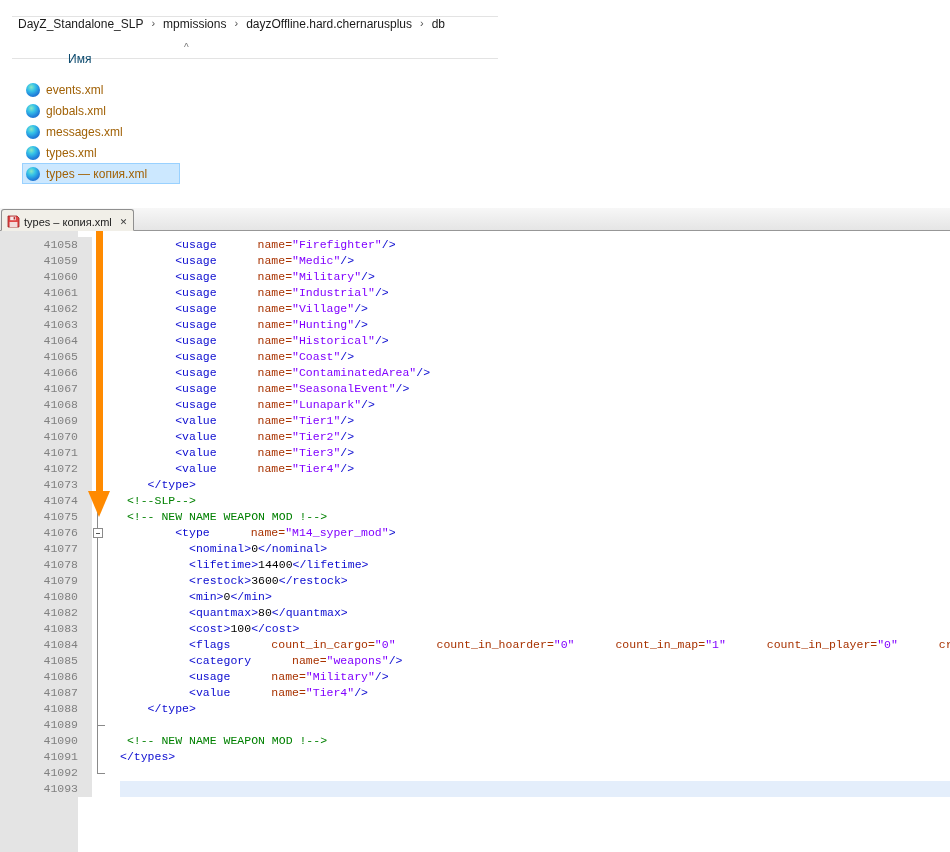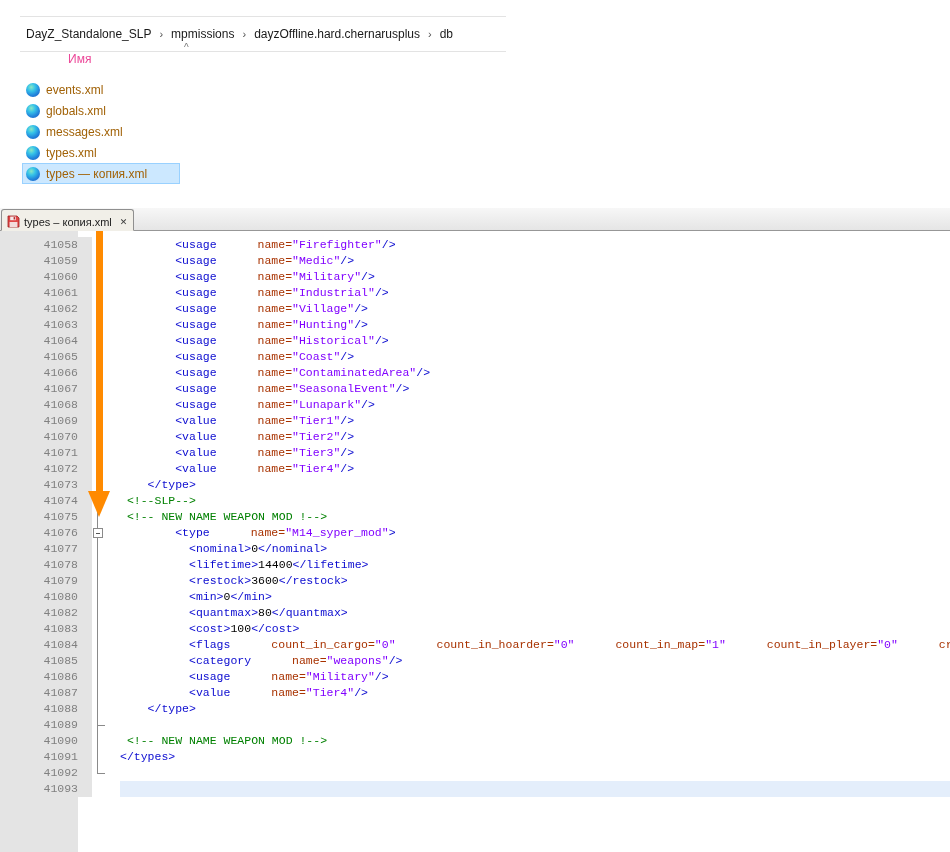--- a/index.html
+++ b/index.html
@@ -4,30 +4,30 @@
 <style>
   * { margin:0; padding:0; box-sizing:border-box; }
   html,body { background:#fff; }
   .page {
     position:relative; width:950px; height:852px; overflow:hidden;
     background:#fff; font-family:"Liberation Sans", sans-serif;
   }
 
   
   .breadcrumb-bar{
-    position:absolute; top:16px; left:20px; width:486px; height:36px;
+    position:absolute; top:16px; left:12px; width:486px; height:43px;
     border-top:1px solid #e3e3e3; border-bottom:1px solid #e3e3e3;
-    display:flex; align-items:center; padding-left:6px;
+    display:flex; padding-left:6px;
     font-size:12px; color:#1a1a1a; white-space:nowrap;
   }
   .bc-item{ cursor:default; }
   .bc-sep{ margin:0 8px; color:#505050; font-size:11px; }
   .col-header{
     position:absolute; top:52px; left:68px;
-    font-size:12px; color:#ec4899; cursor:default;
+    font-size:12px; color:#0c4a6e; cursor:default;
   }
   .sort-caret{
     position:absolute; top:42px; left:184px;
     font-size:10px; color:#777;
   }
   .file-list{ position:absolute; top:79px; left:22px; }
   .file-row{
     display:flex; align-items:center; height:21px; width:158px;
     padding-left:3px; border:1px solid transparent;
   }

